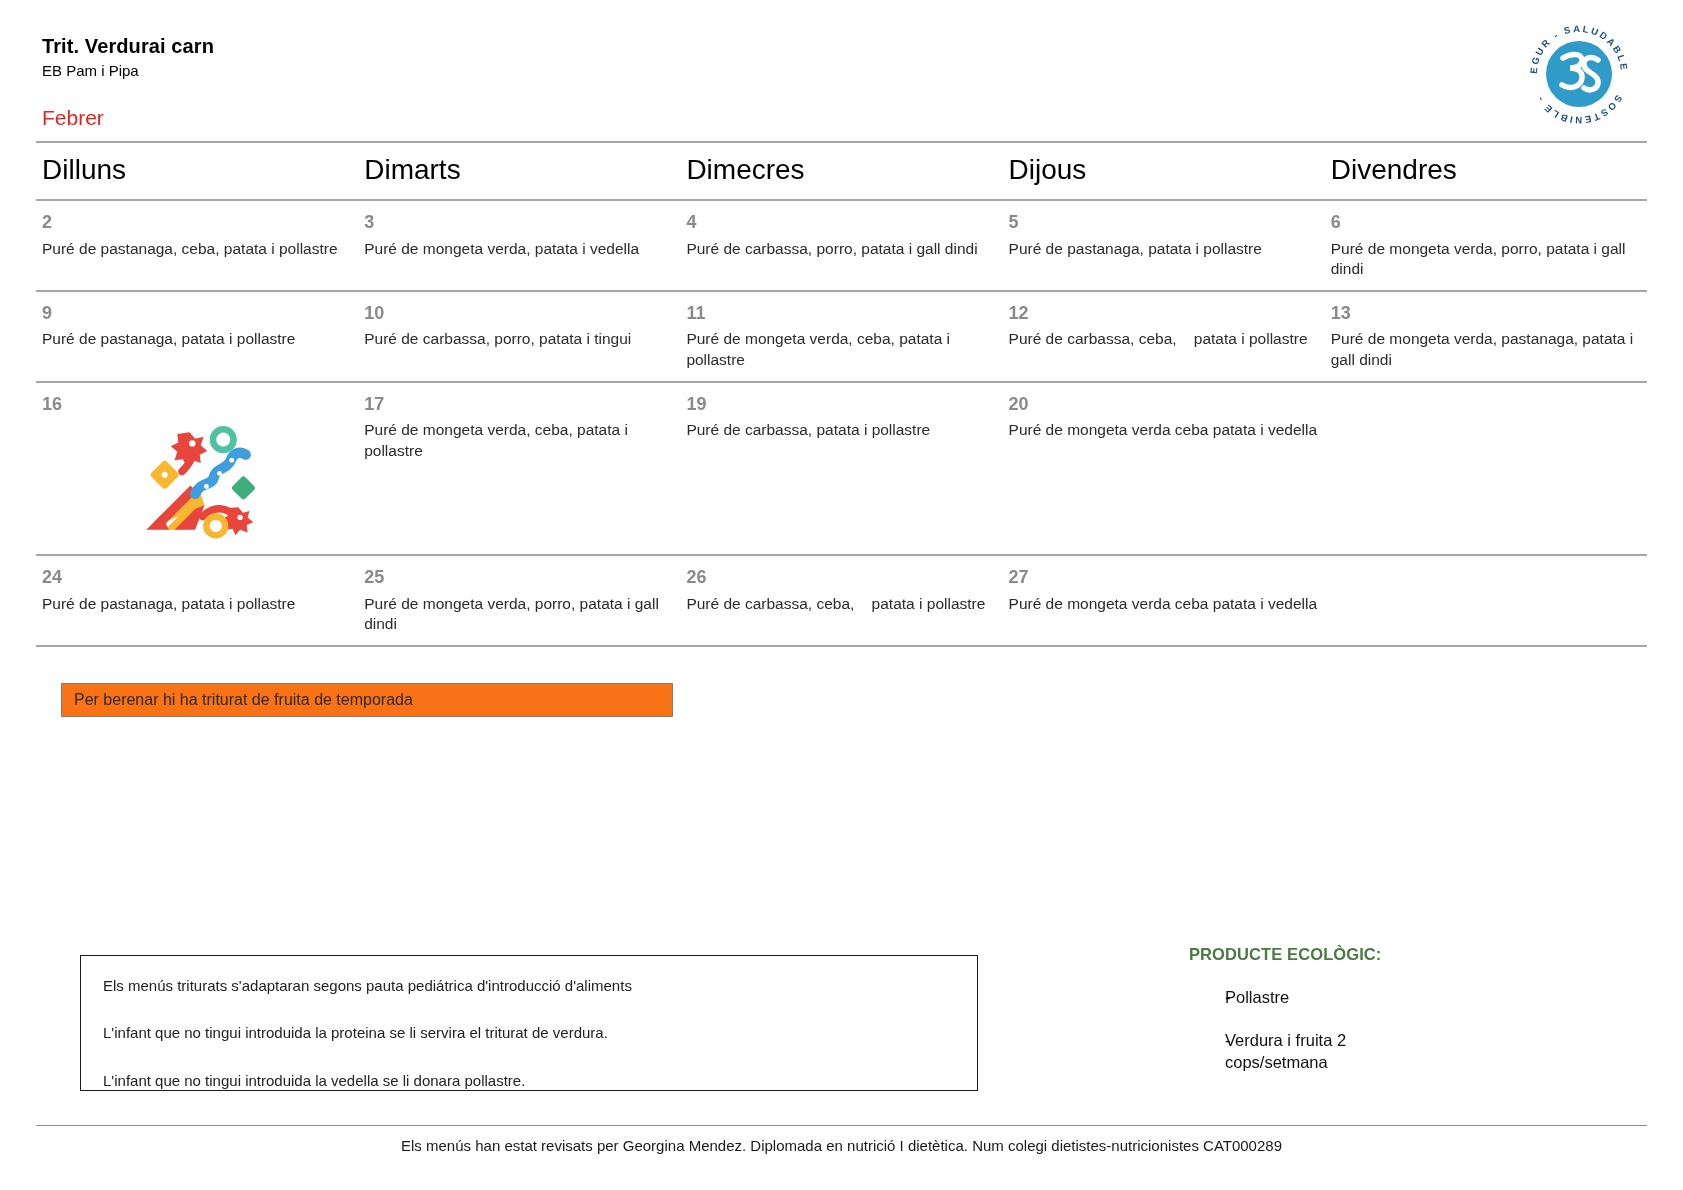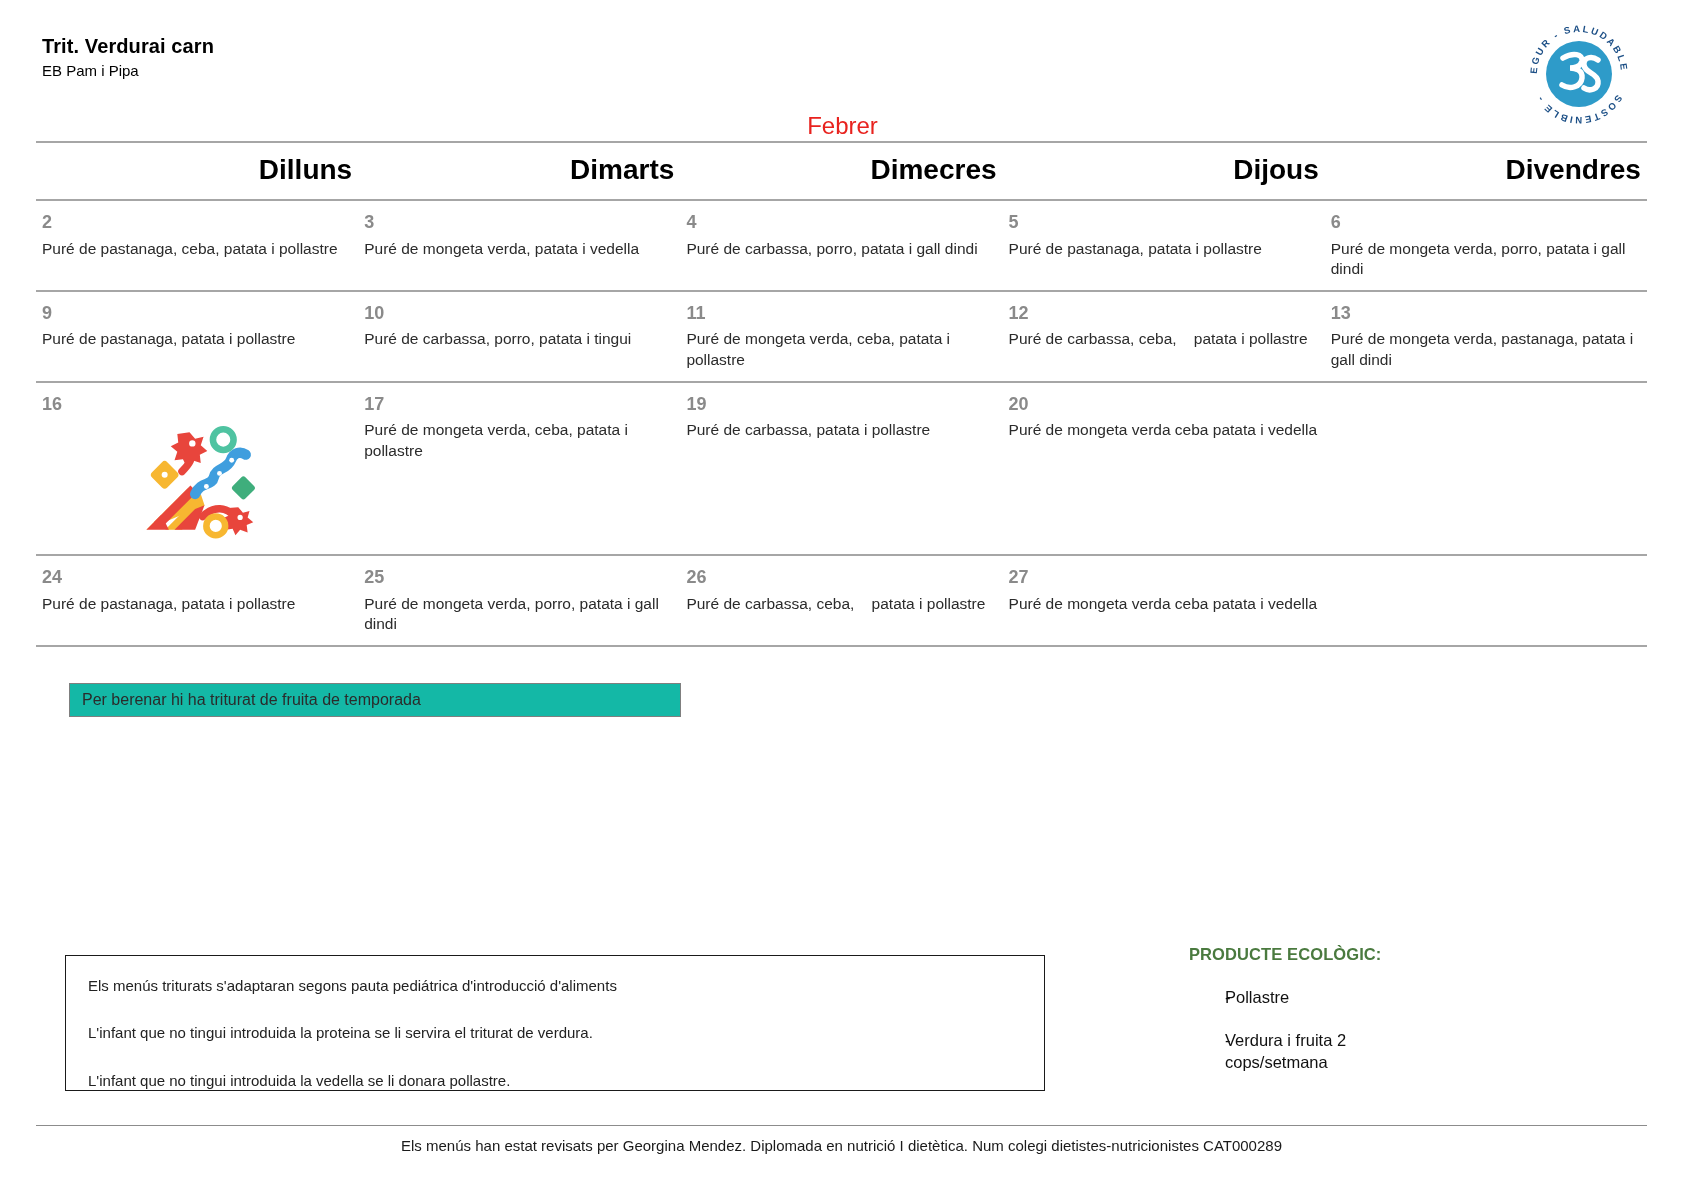--- a/index.html
+++ b/index.html
@@ -39,25 +39,24 @@
     color: #000;
   }
   .doc-subtitle {
     font-size: 15px;
     font-weight: normal;
     line-height: 1.3;
     color: #000;
     margin-top: 2px;
   }
   .month-label {
-    font-size: 24px;
+    font-size: 21px;
     color: #e8221e;
-    margin-top: 31px;
+    margin-top: 24px;
     line-height: 1.2;
-    text-align: center;
   }
 
   .logo-wrap {
     position: absolute;
     top: 18px;
     right: 48px;
     width: 112px;
     height: 112px;
   }
 
@@ -85,23 +84,23 @@
     border-bottom: 2px solid #a6a6a6;
   }
   .cal-row.week {
     border-bottom: 2px solid #a6a6a6;
   }
   .cal-cell {
     width: 20%;
     padding: 0 6px 0 6px;
   }
   .dow-name {
-    text-align: right;
+    text-align: left;
     font-size: 28px;
-    font-weight: bold;
+    font-weight: normal;
     color: #000;
     padding: 9px 0 12px 0;
     line-height: 1.25;
   }
   .daynum {
     font-size: 18px;
     font-weight: bold;
     color: #8a8a8a;
     line-height: 1.2;
     padding-top: 11px;
@@ -130,35 +129,34 @@
   .snack-box {
     position: absolute;
     left: 61px;
     top: 683px;
     width: 612px;
     height: 34px;
     border: 1px solid #7f7f7f;
     display: flex;
     align-items: center;
     padding: 3px 12px;
-    background: #14b8a6;
-    margin-left: 8px;
+    background: #f97316;
   }
   .snack-box span {
     font-size: 16px;
     color: #2b2b2b;
     line-height: 1.2;
   }
 
   
   .notes-box {
     position: absolute;
-    left: 65px;
+    left: 80px;
     top: 955px;
-    width: 980px;
+    width: 898px;
     height: 136px;
     border: 1.5px solid #1a1a1a;
     padding: 20px 18px 0 22px;
   }
   .notes-line {
     font-size: 15px;
     color: #222;
     line-height: 1.35;
     margin-bottom: 27px;
   }

